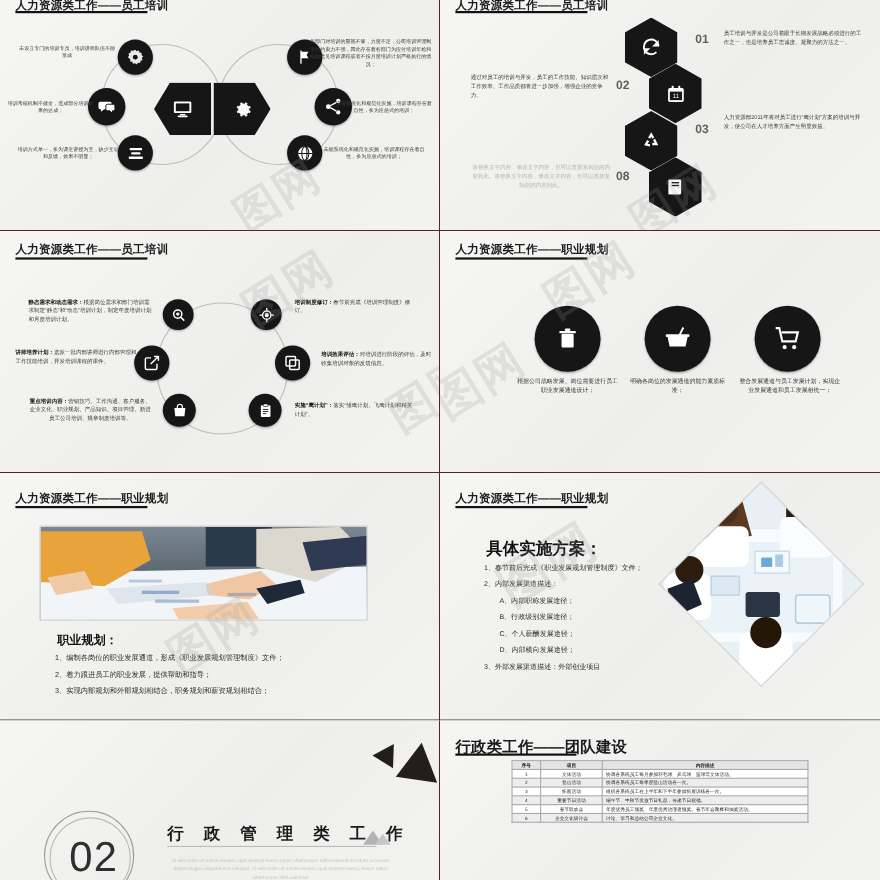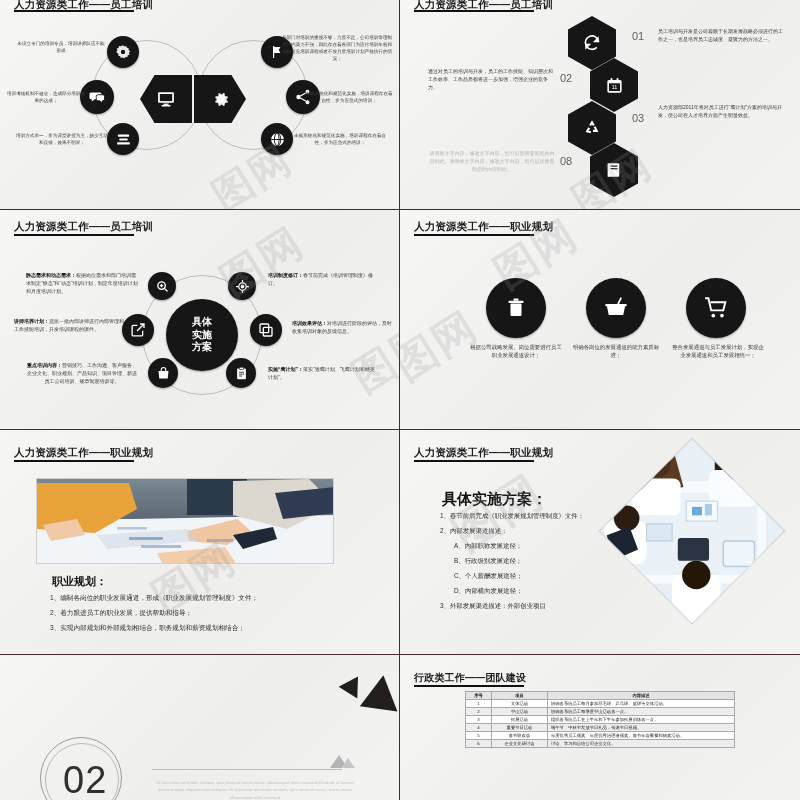--- a/index.html
+++ b/index.html
@@ -77,21 +77,21 @@
   .hexa {
     position: absolute;
     background: #161616;
     clip-path: polygon(50% 0%, 100% 25%, 100% 75%, 50% 100%, 0% 75%, 0% 25%);
     display: flex; align-items: center; justify-content: center;
     color: #fff;
   }
   .num {
     position: absolute;
     color: #5f5f5f;
-    font-weight: 400;
+    font-weight: 700;
   }
 
   
   .arrowL, .arrowR {
     position: absolute;
     background: #161616;
     display: flex; align-items: center; justify-content: center;
     color: #fff;
   }
   .arrowL { clip-path: polygon(28% 0%, 100% 0%, 100% 100%, 28% 100%, 0% 50%); }
@@ -294,23 +294,20 @@
         <div class="wm" style="left:170px;top:155px;font-size:40px;">图网</div>
       </div>
     </div>
 
     <div class="slide">
       <div class="slide-inner">
         <div class="stitle" style="top:10px;font-size:10.5px;">人力资源类工作——员工培训</div>
         <div class="stitle" style="top:24px;left:14px;width:120px;height:1.5px;background:#111;font-size:0;"></div>
 
         <div class="ring" style="left:142px;top:65px;width:120px;height:120px;"></div>
-        <div class="circ" style="left:166px;top:89px;width:72px;height:72px;">
-          <span style="font-size:10px;font-weight:bold;line-height:1.25;text-align:center;color:#fff;">具体<br>实施<br>方案</span>
-        </div>
 
         <div class="circ" style="left:148px;top:62px;width:28px;height:28px;">
           <svg width="15" height="15" viewBox="0 0 24 24" fill="none" stroke="#fff" stroke-width="2.2">
               <circle cx="10.5" cy="10.5" r="6"></circle>
               <path d="M15 15l5 5M8 10.5h5M10.5 8v5"></path>
             </svg>
         </div>
         <div class="circ" style="left:122px;top:104px;width:32px;height:32px;">
           <svg width="16" height="16" viewBox="0 0 24 24" fill="none" stroke="#fff" stroke-width="2">
               <path d="M19 13v6a1.8 1.8 0 01-1.8 1.8H5A1.8 1.8 0 013.2 19V6.8A1.8 1.8 0 015 5h6"></path>
@@ -507,31 +504,32 @@
 
     <div class="slide nb">
       <div class="slide-inner">
         <div class="tri" style="left:342px;top:20px;border-left:11px solid transparent;border-right:11px solid transparent;border-bottom:19px solid #221e1c;transform:rotate(32deg);"></div>
         <div class="tri" style="left:362px;top:20px;border-left:19px solid transparent;border-right:19px solid transparent;border-bottom:34px solid #221e1c;transform:rotate(8deg);"></div>
 
         <div class="bigring" style="left:40px;top:82px;width:82px;height:82px;"></div>
         <div class="bigring inner" style="left:45px;top:88px;width:74px;height:74px;"></div>
         <div class="bignum" style="left:63px;top:104px;">02</div>
 
+        <div class="sechead" style="left:152px;top:94px;">行 政 管 理 类 工 作</div>
         <div style="position:absolute;left:152px;top:114px;width:190px;height:1px;background:#bdbdbd;"></div>
         <div class="tri" style="left:330px;top:100px;border-left:9px solid transparent;border-right:9px solid transparent;border-bottom:13px solid #b4b4b4;"></div>
         <div class="tri" style="left:341px;top:103px;border-left:7px solid transparent;border-right:7px solid transparent;border-bottom:10px solid #c6c6c6;"></div>
 
         <div class="seclat" style="left:155px;top:124px;width:200px;font-size:4.4px;">Ut wisi enim ad minim veniam, quis nostrud exerci tation ullamcorper nibh euismod tincidunt ut laoreet dolore magna aliquam erat volutpat. Ut wisi enim ad minim veniam, quis nostrud exerci, exerci tation ullamcorper nibh euismod</div>
       </div>
     </div>
 
     <div class="slide nr nb">
       <div class="slide-inner">
-        <div class="stitle" style="top:16px;font-size:10px;">行政类工作——团队建设</div>
+        <div class="stitle" style="top:16px;font-size:14px;">行政类工作——团队建设</div>
         <div class="stitle" style="top:30px;left:14px;width:110px;height:1.5px;background:#111;font-size:0;"></div>
 
         <table class="tb" style="left:65px;top:36px;width:270px;font-size:4.3px;">
           <thead>
             <tr>
               <th style="width:26px;">序号</th>
               <th style="width:56px;">项目</th>
               <th>内容描述</th>
             </tr>
           </thead>

